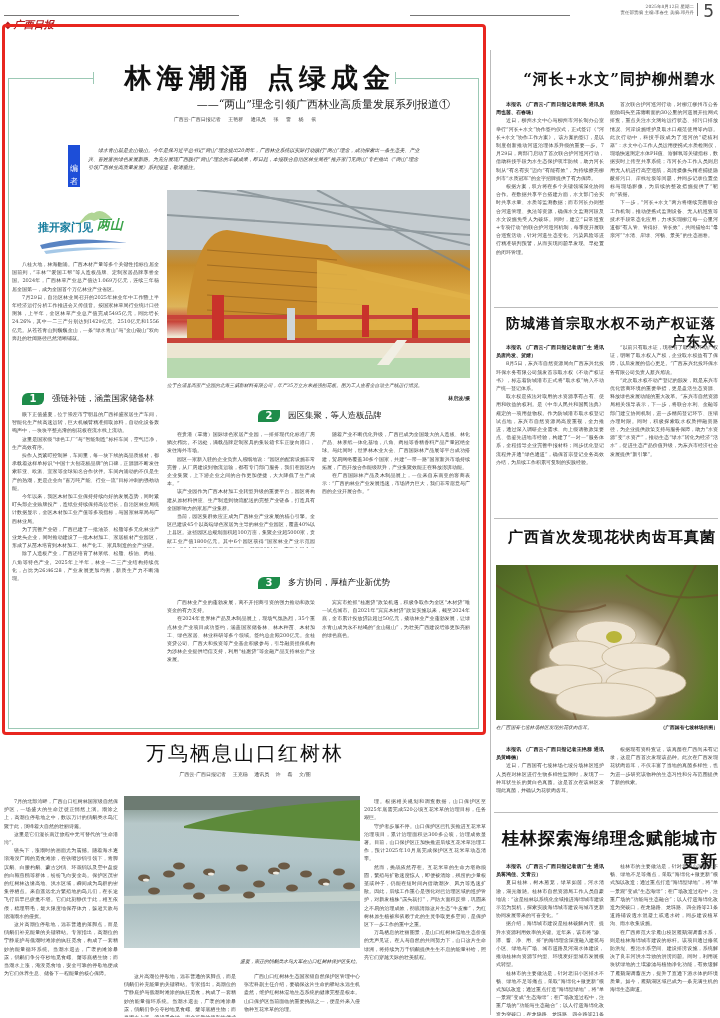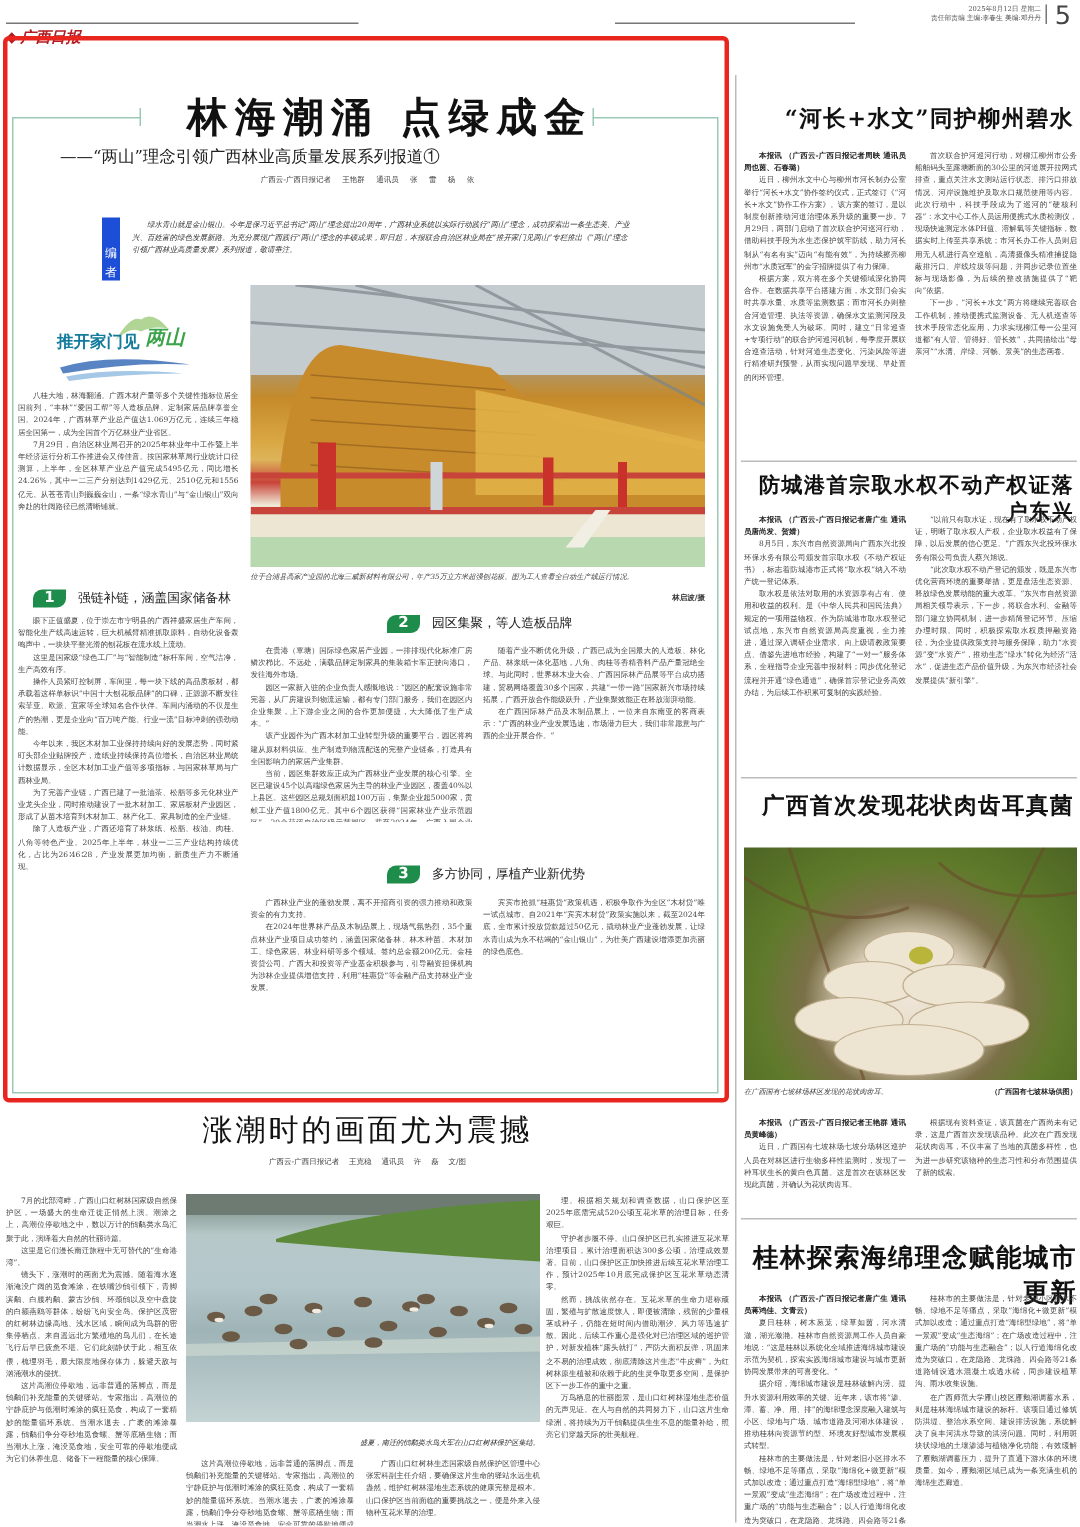--- a/index.html
+++ b/index.html
@@ -11,21 +11,21 @@
 .section{left:240px;top:2px;width:240px;text-align:center;font-size:17px;color:#555;letter-spacing:2px}
 .mrule{top:15px;height:1px;background:#777}
 .dateline{right:26px;top:4px;text-align:right;font-size:4.5px;line-height:6px;color:#555}
 .pgno{right:6px;top:1px;font-size:17px;color:#444;font-family:"DejaVu Sans",sans-serif}
 .pgsep{right:22px;top:3px;width:1px;height:13px;background:#777}
 .gtop-l{left:8px;top:78px;width:86px;height:1px;background:#9cc9b5}
 .gtop-r{left:395px;top:78px;width:83px;height:1px;background:#9cc9b5}
 .gtick-l{left:93px;top:72px;width:1px;height:12px;background:#9cc9b5}
 .gtick-r{left:395px;top:72px;width:1px;height:12px;background:#9cc9b5}
 .htitle{left:95px;top:60px;width:300px;text-align:right;font-family:"DejaVu Sans",sans-serif;font-weight:bold;font-size:27px;color:#111;letter-spacing:5px}
-.hsub{left:40px;top:97px;width:410px;text-align:left;font-size:11px;color:#222}
+.hsub{left:40px;top:97px;width:410px;text-align:right;font-size:11px;color:#222}
 .hby{left:40px;top:116px;width:410px;text-align:center;font-size:5px;color:#444;font-family:"DejaVu Sans",sans-serif;word-spacing:6px}
 .edtag{left:68px;top:145px;width:12px;height:42px;background:#1d4ed8;color:#fff;font-size:8px;line-height:13px;text-align:center;font-family:"DejaVu Sans",sans-serif;padding-top:17px}
 .edtext{left:88px;top:146px;width:332px;font-size:5px;line-height:8.5px;color:#333;text-indent:10px;font-style:italic}
 .brand{left:32px;top:205px;width:100px;height:55px}
 .brand .t{position:absolute;left:6px;top:15px;font-family:"DejaVu Sans",sans-serif;font-weight:bold;font-size:11px;color:#137b9c}
 .brand .s{position:absolute;left:65px;top:11px;font-size:13px;color:#3ba34a;font-style:italic;font-weight:bold}
 .col{font-size:5px;line-height:8.2px;color:#444;text-align:justify}
 .col p{text-indent:10px}
 .photo1{left:167px;top:190px;width:303px;height:188px;background:linear-gradient(180deg,#b9c3c7 0%,#9aa4a8 20%,#c58a2a 40%,#d9a642 55%,#ddb45a 62%,#c8443a 70%,#efe9d6 78%,#d9d9c8 88%,#b8d9b0 100%);overflow:hidden}
 .cap1{left:167px;top:382px;width:303px;font-size:4.8px;line-height:7px;color:#444;font-style:italic}
@@ -219,21 +219,21 @@
   <p>据介绍，海绵城市建设是桂林破解内涝、提升水资源利用效率的关键。近年来，该市将“渗、滞、蓄、净、用、排”的海绵理念深度融入建筑与小区、绿地与广场、城市道路及河湖水体建设，推动桂林向资源节约型、环境友好型城市发展模式转型。</p>
   <p>桂林市的主要做法是，针对老旧小区排水不畅、绿地不足等痛点，采取“海绵化+微更新”模式加以改造；通过重点打造“海绵型绿地”，将“单一景观”变成“生态海绵”；在广场改造过程中，注重广场的“功能与生态融合”；以人行道海绵化改造为突破口，在龙隐路、龙珠路、四会路等21条道路铺设透水混凝土或透水砖，同步建设植草沟、雨水收集设施。</p>
 </div>
 <div class="abs col" style="left:610px;top:862px;width:108px;height:154px;overflow:hidden">
   <p>桂林市的主要做法是，针对老旧小区排水不畅、绿地不足等痛点，采取“海绵化+微更新”模式加以改造；通过重点打造“海绵型绿地”，将“单一景观”变成“生态海绵”；在广场改造过程中，注重广场的“功能与生态融合”；以人行道海绵化改造为突破口，在龙隐路、龙珠路、四会路等21条道路铺设透水混凝土或透水砖，同步建设植草沟、雨水收集设施。</p>
   <p>在广西师范大学雁山校区雁鹅湖调蓄水系，则是桂林海绵城市建设的标杆。该项目通过修筑防洪堤、整治水系空间、建设排涝设施，系统解决了良丰河洪水导致的洪涝问题。同时，利用斑块状绿地的土壤渗滤与植物净化功能，有效缓解了雁鹅湖调蓄压力，提升了直通下游水体的环境质量。如今，雁鹅湖区域已成为一条充满生机的海绵生态廊道。</p>
 </div>
 
 <div class="abs sep-v" style="left:490px;top:50px;height:965px"></div>
 
-<div class="abs" style="left:40px;top:740px;width:410px;text-align:center;font-family:'DejaVu Sans',sans-serif;font-size:20px;color:#111;letter-spacing:2px">涨潮时的画面尤为震撼</div>
+<div class="abs" style="left:40px;top:740px;width:410px;text-align:center;font-family:'DejaVu Sans',sans-serif;font-size:20px;color:#111;letter-spacing:2px">万鸟栖息山口红树林</div>
 <div class="abs" style="left:40px;top:771px;width:410px;text-align:center;font-size:5px;color:#444;font-family:'DejaVu Sans',sans-serif;word-spacing:5px">广西云-广西日报记者  王克稳    通讯员  许 磊  文/图</div>
 
 <div class="abs col" style="left:4px;top:797px;width:114px;height:220px;overflow:hidden">
   <p>7月的北部湾畔，广西山口红树林国家级自然保护区，一场盛大的生命迁徙正悄然上演。潮涂之上，高潮位停歇地之中，数以万计的鸻鹬类水鸟汇聚于此，演绎着大自然的壮丽诗篇。</p>
   <p>这里是它们漫长南迁旅程中无可替代的“生命港湾”。</p>
   <p>镜头下，涨潮时的画面尤为震撼。随着海水逐渐淹没广阔的觅食滩涂，在铁嘴沙鸻引领下，青脚滨鹬、白腰杓鹬、蒙古沙鸻、环颈鸻以及空中盘旋的白额燕鸥等群体，纷纷飞向安全岛。保护区茂密的红树林边缘高地、浅水区域，瞬间成为鸟群的密集停栖点。来自遥远北方繁殖地的鸟儿们，在长途飞行后早已疲惫不堪。它们此刻静伏于此，相互依偎，梳理羽毛，最大限度地保存体力，躲避天敌与汹涌潮水的侵扰。</p>
   <p>这片高潮位停歇地，远非普通的落脚点，而是鸻鹬们补充能量的关键驿站。专家指出，高潮位的宁静庇护与低潮时滩涂的疯狂觅食，构成了一套精妙的能量循环系统。当潮水退去，广袤的滩涂暴露，鸻鹬们争分夺秒地觅食螺、蟹等底栖生物；而当潮水上涨，淹没觅食地，安全可靠的停歇地便成为它们休养生息、储备下一程能量的核心保障。</p>
 </div>
 
 <div class="abs bird">

